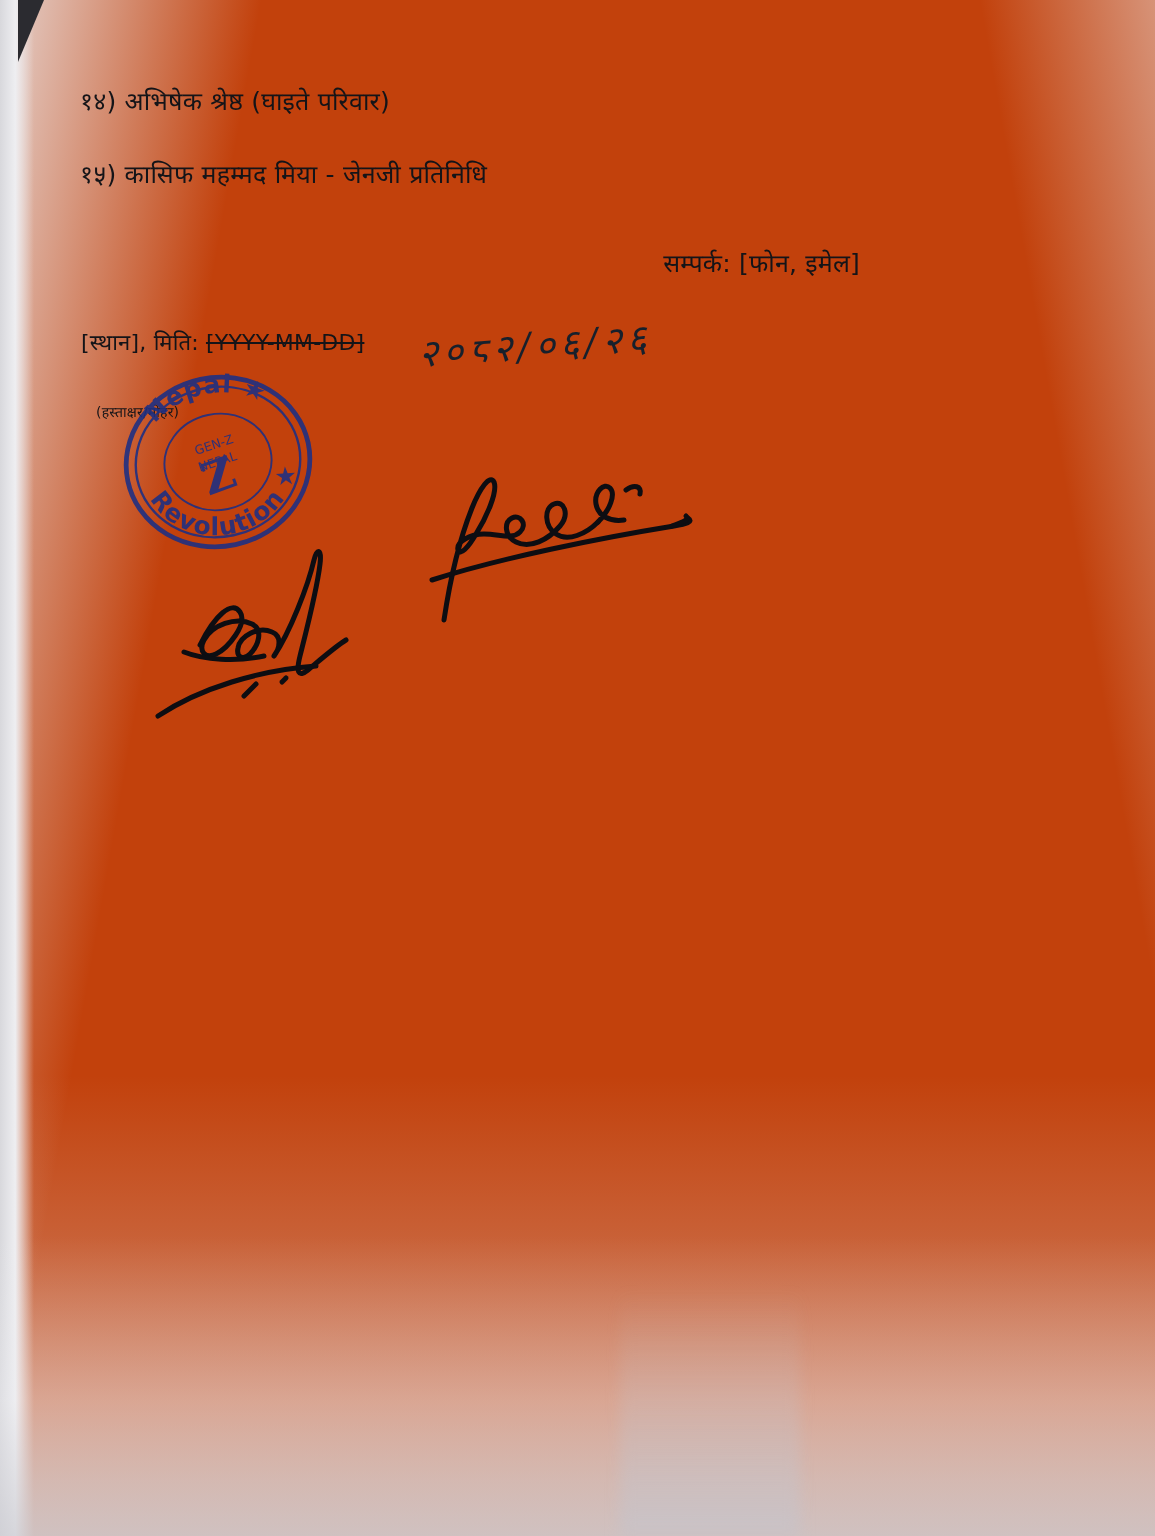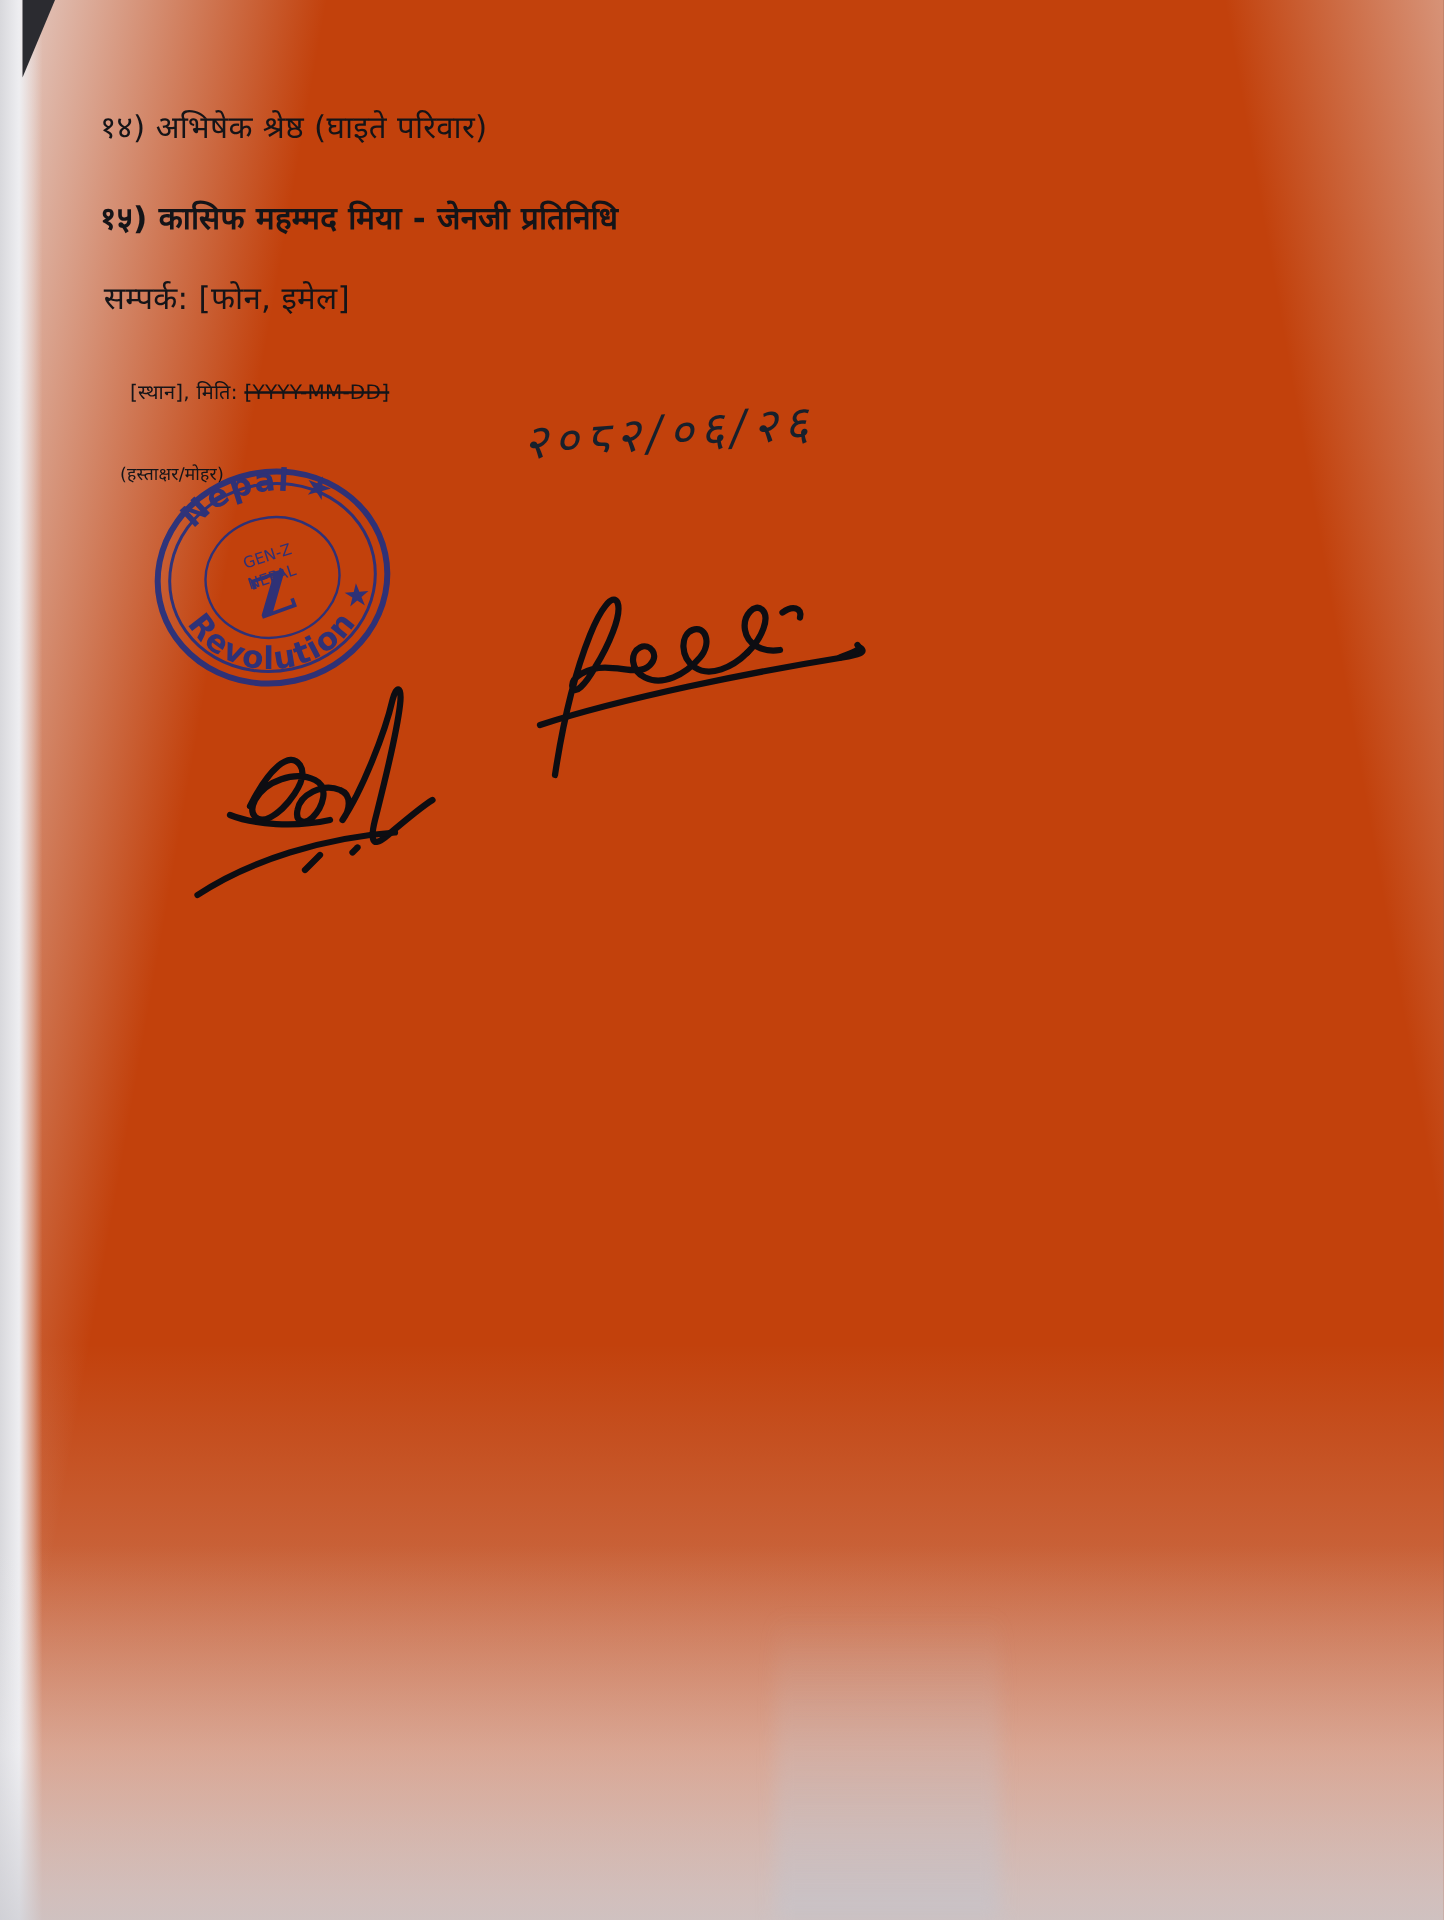--- a/index.html
+++ b/index.html
@@ -68,23 +68,23 @@
     width: 780px;
   }
   .line {
     font-size: 25px;
     line-height: 1.25;
     letter-spacing: 0.2px;
     white-space: nowrap;
     color: #141418;
   }
   .line-item-1 { margin-left: 0px;  margin-bottom: 42px; }
-  .line-item-2 { margin-left: 0px;  margin-bottom: 32px; font-weight: bold; }
-  .line-contact { margin-left: 3px; margin-bottom: 50px; }
-  .line-place   { margin-left: 24px; font-size: 16px; margin-bottom: 48px; }
+  .line-item-2 { margin-left: 0px;  margin-bottom: 57px; }
+  .line-contact { margin-left: 3px; margin-bottom: 50px; text-align: right; }
+  .line-place   { margin-left: 1px; font-size: 22px; margin-bottom: 48px; }
   .line-sign    { margin-left: 16px; font-size: 14px; }
 
   .strike {
     text-decoration: line-through;
     text-decoration-thickness: 1.5px;
   }
 
   
   .handwritten-date {
     position: absolute;

